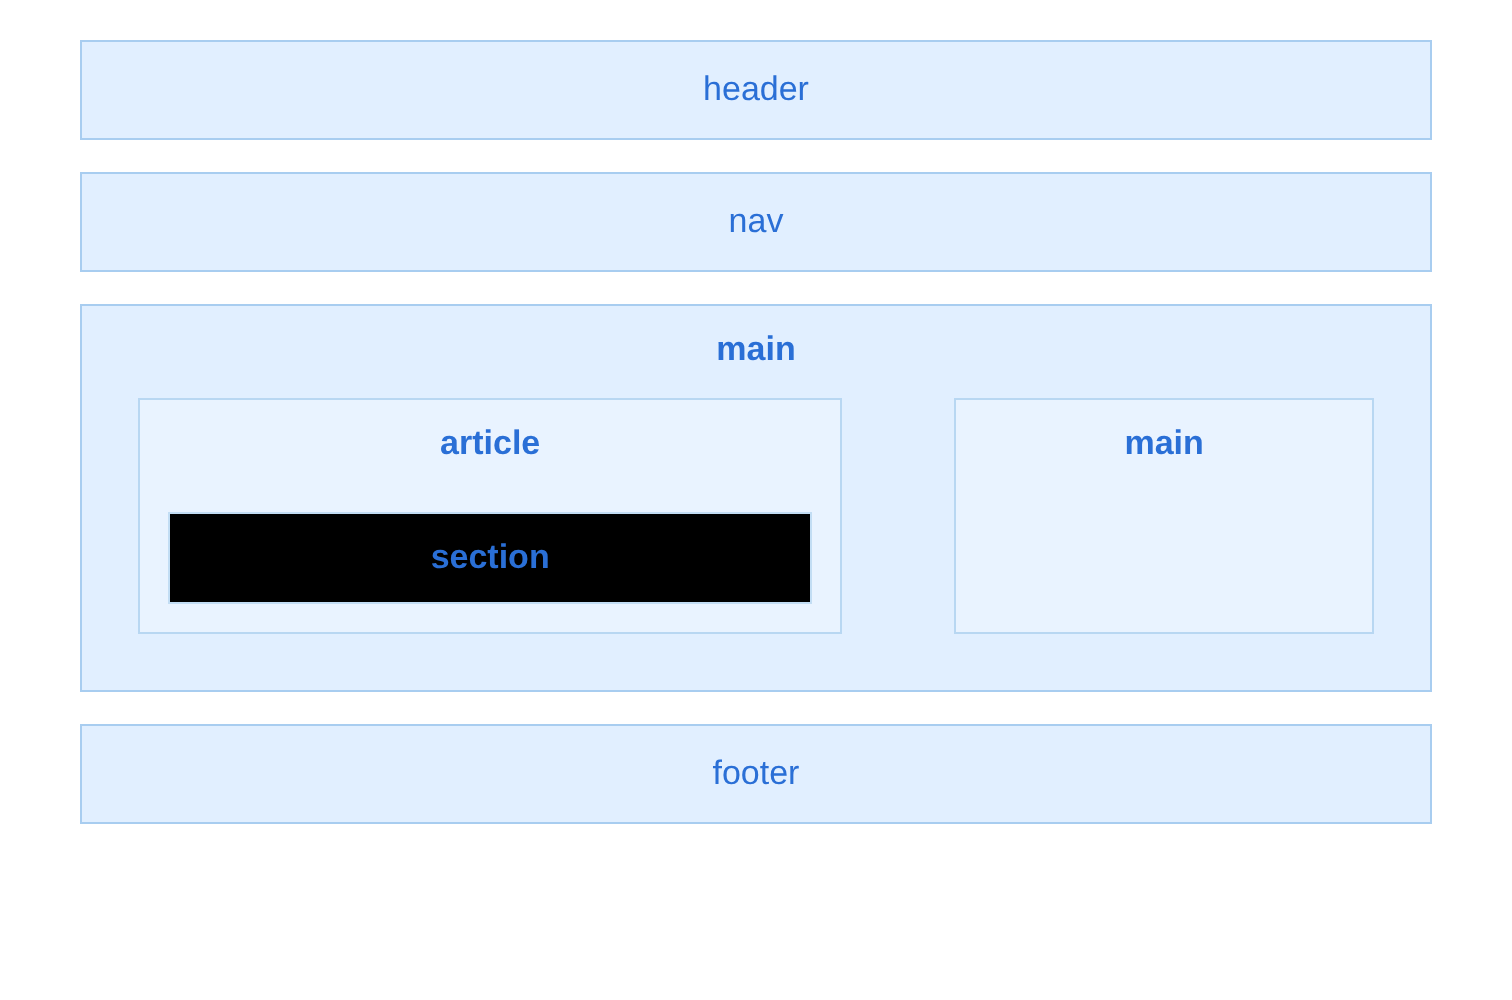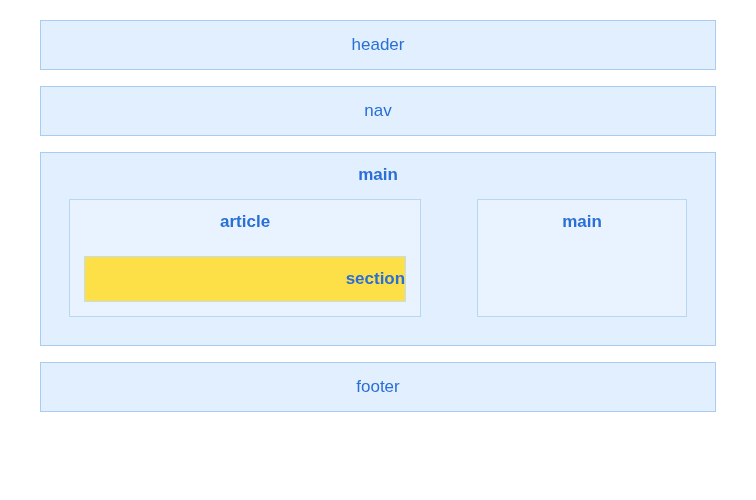--- a/index.html
+++ b/index.html
@@ -49,25 +49,24 @@
       background: #e9f3ff;
       border: 1px solid #b8d7f2;
       padding: 12px 14px 14px 14px;
       display: flex;
       flex-direction: column;
     }
     .article-label {
       margin-bottom: 24px;
     }
     .section-box {
-      background: #fde047;
+      background: #000000;
       border: 1px solid #c2ddf4;
       padding: 12px 0;
       margin-top: auto;
-      text-align: right;
     }
     .aside-box {
       flex: 1;
       background: #e9f3ff;
       border: 1px solid #b8d7f2;
       padding: 12px 0;
     }
     .aside-label {
       margin-bottom: 0;
     }

